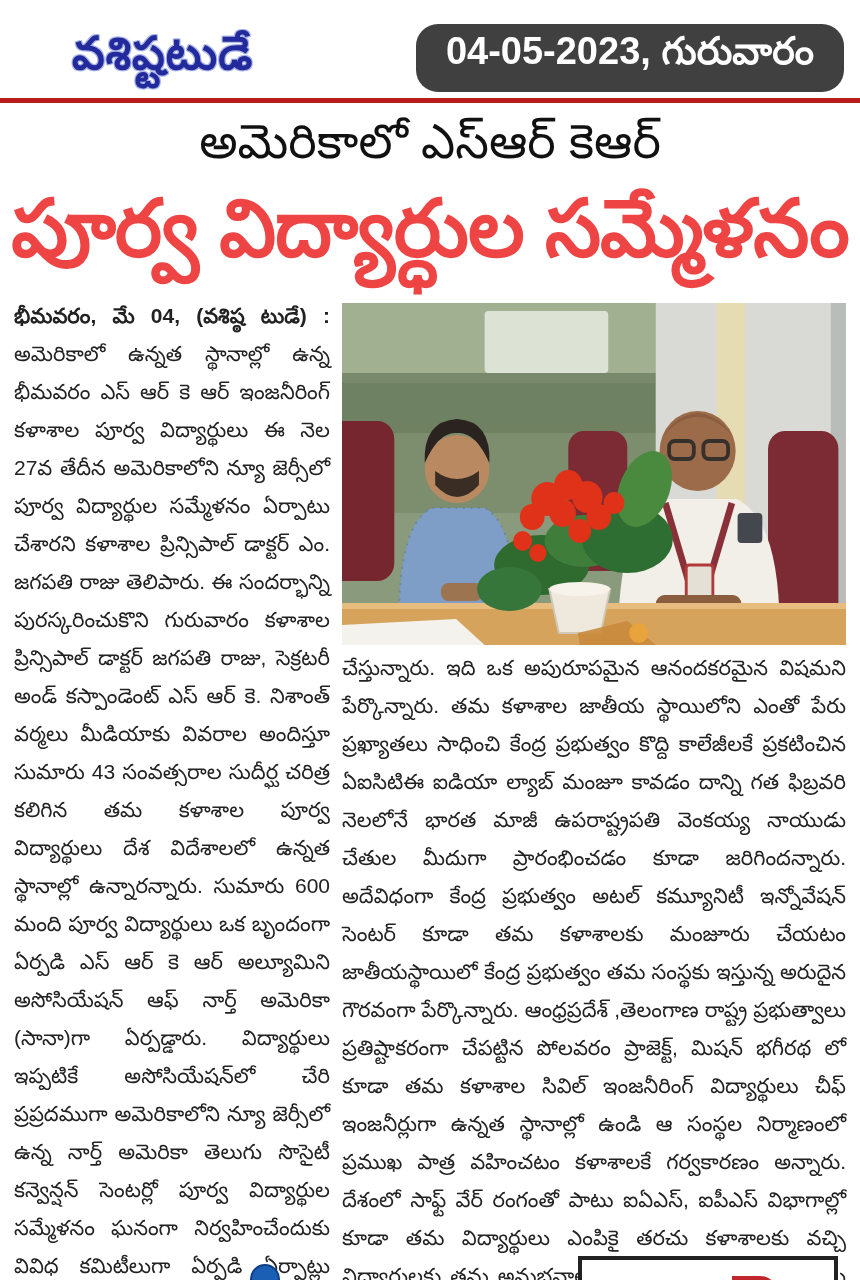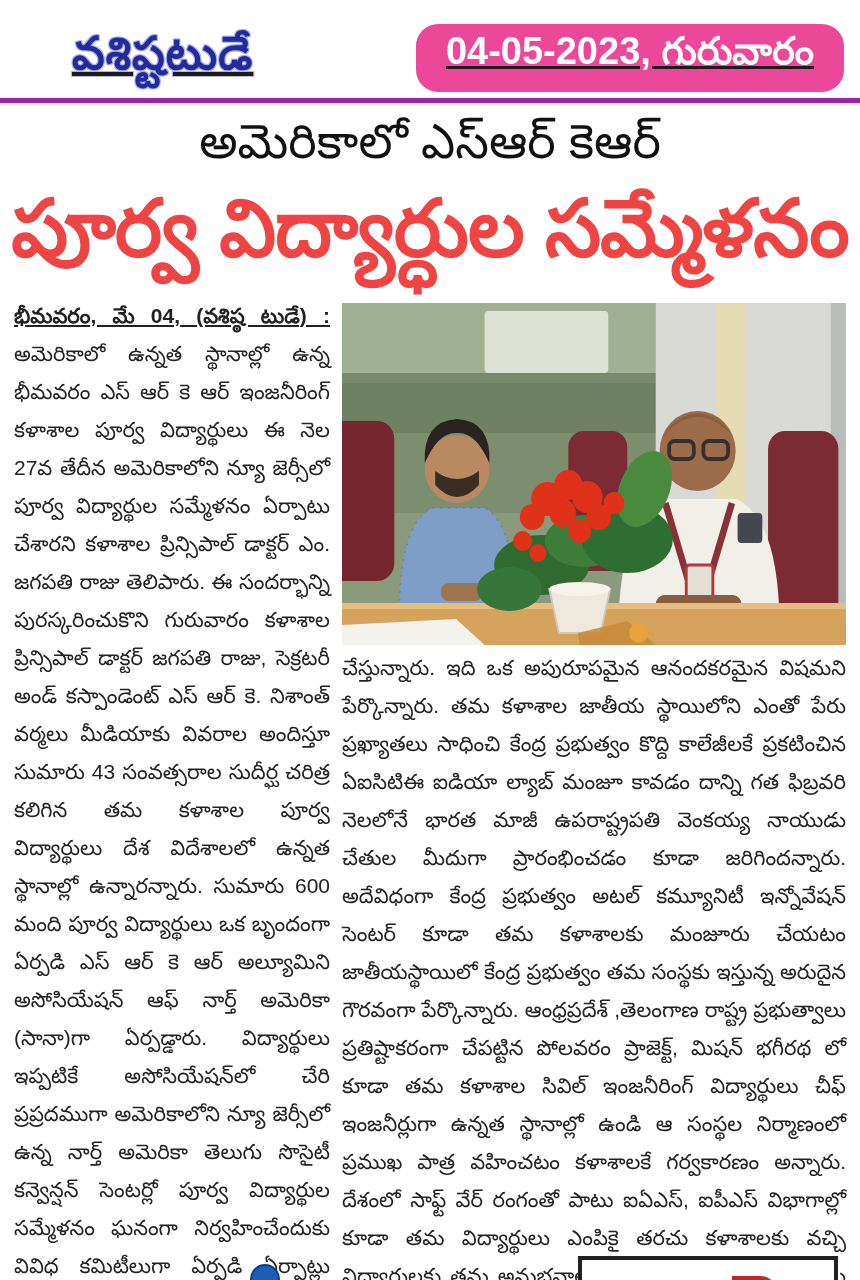--- a/index.html
+++ b/index.html
@@ -10,30 +10,29 @@
     margin:0 auto;
     background:#ffffff;
     overflow:hidden;
     font-family:"Liberation Sans", sans-serif;
     color:#1c1c1c;
   }
   
   .masthead{
     display:flex;align-items:center;justify-content:space-between;
     padding:24px 16px 6px 72px;
-    border-bottom:5px solid #a21caf;
-    text-decoration:underline;
+    border-bottom:5px solid #b91c1c;
   }
   .logo{
     font-size:46px;font-weight:bold;letter-spacing:1px;
     color:#232a9c;
     text-shadow:1px 1px 0 #aab6e6,-1px -1px 0 #aab6e6,1px -1px 0 #aab6e6,-1px 1px 0 #aab6e6;
   }
   .date-badge{
-    background:#ec4899;color:#ffffff;
+    background:#404040;color:#ffffff;
     font-size:38px;font-weight:bold;
     padding:6px 30px 10px 30px;
     border-radius:22px;
     white-space:nowrap;
   }
   
   .kicker{
     text-align:center;
     font-size:48px;font-weight:400;color:#111111;
     margin:10px 0 0 0;line-height:1.2;
@@ -51,21 +50,21 @@
     column-gap:12px;
     padding:0 14px 0 14px;
   }
   .col-left,.col-right-text{
     font-size:21px;
     line-height:38px;
     text-align:justify;
     color:#222222;
   }
   .col-left p,.col-right-text p{margin:0;}
-  .dateline{font-weight:bold;text-decoration:underline;}
+  .dateline{font-weight:bold;}
   .photo-fig{margin:6px 0 4px 0;}
   .photo-fig svg{display:block;width:100%;height:342px;}
   .col-right-text{margin-top:4px;}
   
   .partial-circle{
     position:absolute;left:250px;top:1264px;
     width:30px;height:30px;border-radius:50%;
     background:#1b5fb5;border:2px solid #0d3e86;
   }
   .partial-box{

